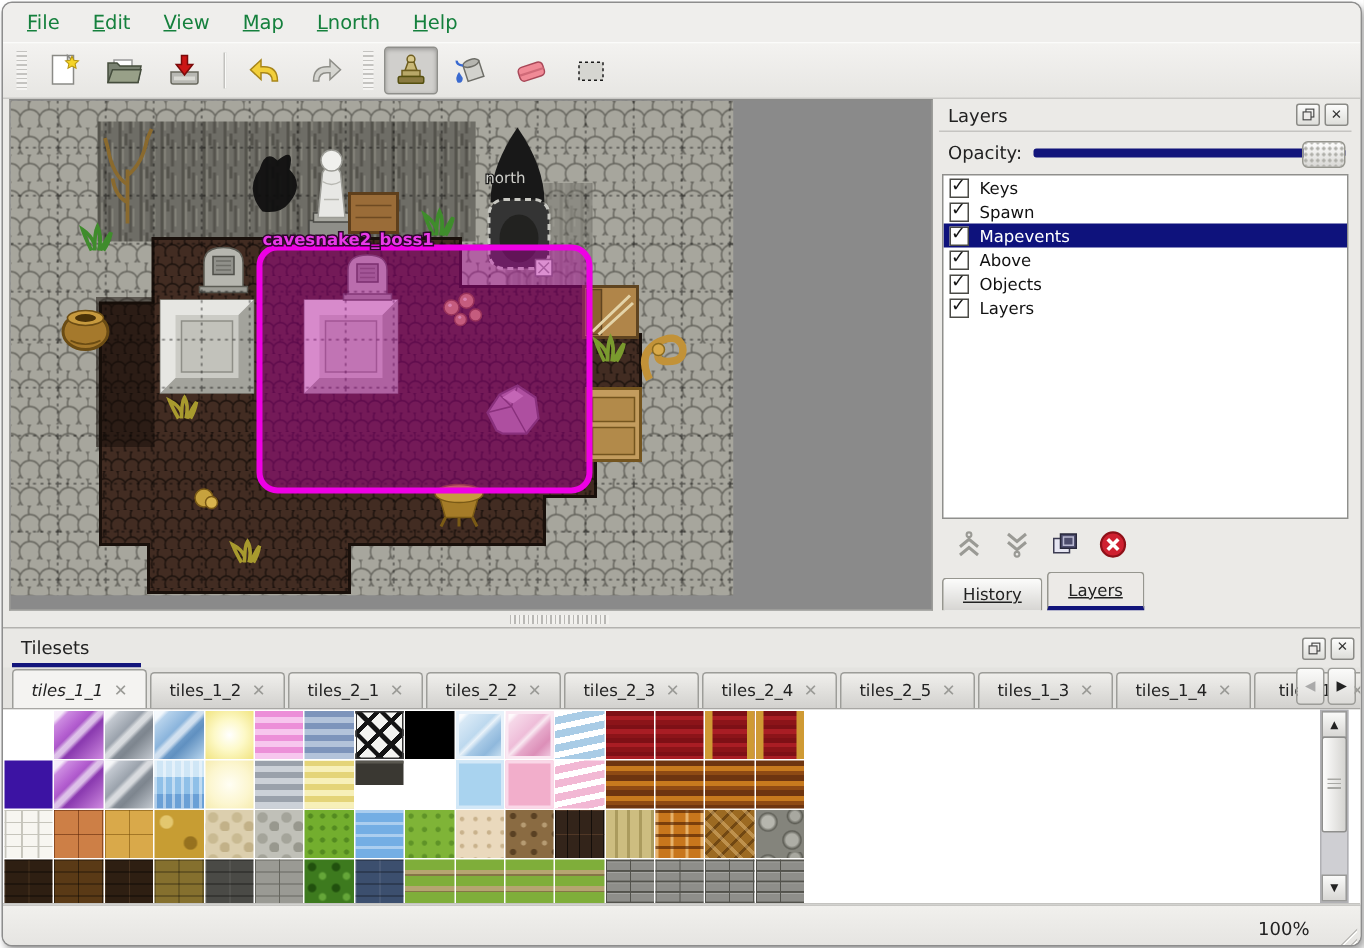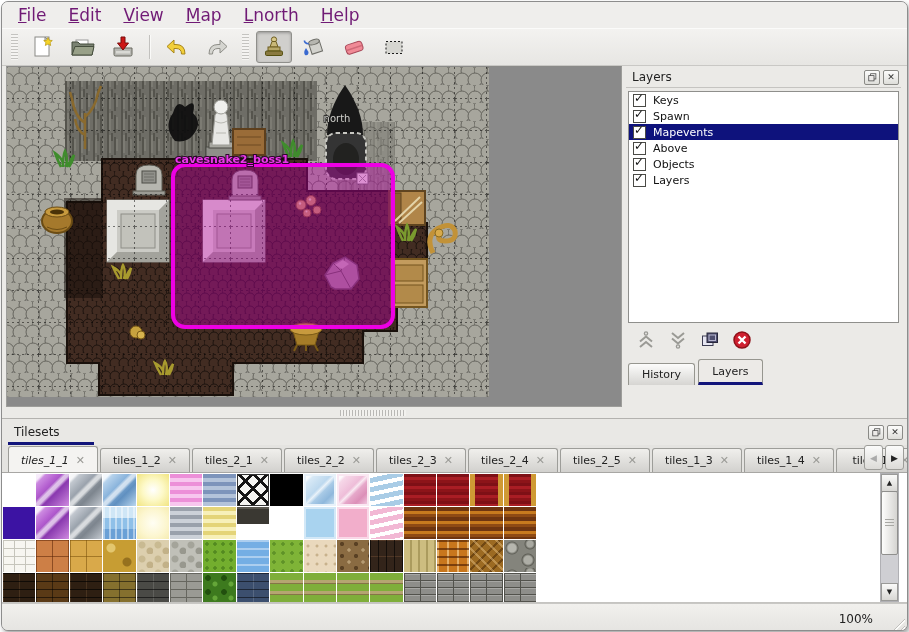--- a/index.html
+++ b/index.html
@@ -2,21 +2,21 @@
 <html><head>
 <meta charset="utf-8">
 <style>
   html,body{margin:0;padding:0;background:#fff;width:909px;height:632px;overflow:hidden;
     font-family:"DejaVu Sans","Liberation Sans",sans-serif;-webkit-font-smoothing:antialiased;}
   .window{position:absolute;left:1px;top:1px;width:905px;height:628px;border:1px solid #8d8d8d;
     border-radius:7px;background:#ebeae7;overflow:hidden;box-shadow:2px 3px 5px rgba(0,0,0,.35);}
 
   
   .menubar{height:26px;display:flex;align-items:center;padding-left:16px;gap:0;background:#efeeec;}
-  .menu-item{font-size:17px;color:#701a75;padding:2px 12px 2px 0;margin-right:10px;cursor:default;}
+  .menu-item{font-size:13px;color:#15803d;padding:2px 12px 2px 0;margin-right:10px;cursor:default;}
   .menu-item .mn{text-decoration:underline;}
 
   
   .toolbar{height:36px;display:flex;align-items:center;background:linear-gradient(#f3f2f0,#e7e6e3);
     border-top:1px solid #fbfbfa;border-bottom:1px solid #c9c8c5;padding-left:4px;}
   .grip{width:7px;height:26px;margin:0 5px;background:repeating-linear-gradient(180deg,#c4c3c0 0 1px,#f5f4f2 1px 3px);}
   .tbtn{width:34px;height:30px;display:flex;align-items:center;justify-content:center;border:1px solid transparent;border-radius:3px;margin:0 2px;}
   .tbtn.active{background:#d0cfcc;border:1px solid #8f8f8b;box-shadow:inset 0 1px 3px rgba(0,0,0,.28);}
   .tsep{width:1px;height:24px;background:#c2c1be;border-right:1px solid #fafaf8;margin:0 6px;}
 
@@ -37,21 +37,21 @@
   .slider-handle{position:absolute;right:0;top:0;width:27px;height:16px;border:1px solid #96968f;border-radius:4px;
     background:radial-gradient(#aeaea8 1px,transparent 1.2px) center/4px 4px,linear-gradient(#fdfdfc,#d9d8d5);}
   .layer-list{background:#fff;border:1px solid #8f8f8c;height:230px;margin:3px 2px 0 2px;overflow:hidden;}
   .layer-row{height:16px;display:flex;align-items:center;padding-left:4px;font-size:11px;color:#111;}
   .layer-row.selected{background:#0e127c;color:#fff;}
   .checkbox{width:11px;height:11px;border:1px solid #4a4a46;background:#fff;margin-right:7px;position:relative;flex:none;}
   .checkbox .chk{position:absolute;left:0px;top:-4px;font-size:12px;font-weight:bold;color:#111;}
   .dock-tools{height:30px;display:flex;align-items:center;gap:12px;padding:2px 0 0 10px;}
   .dock-tabs{height:28px;display:flex;align-items:flex-end;padding-left:2px;margin-top:2px;}
   .dock-tab{height:21px;display:flex;align-items:center;justify-content:center;padding:0 13px;font-size:11px;color:#222;
-    border:1px solid #96968f;border-bottom:none;border-radius:3px 3px 0 0;background:linear-gradient(#fcfcfb,#d6d5d2);margin-right:3px;}
+    border:1px solid #96968f;border-bottom:none;border-radius:3px 3px 0 0;background:linear-gradient(#fcfcfb,#d6d5d2);margin-right:3px;text-decoration:underline;}
   .dock-tab.active{background:#eceae7;border-bottom:3px solid #12157b;height:22px;}
 
   
   .splitter{height:11px;display:flex;align-items:center;}
   .splitter-grip{width:66px;height:6px;margin-left:338px;
     background:repeating-linear-gradient(90deg,#b9b8b5 0 1px,#f2f1ee 1px 3px);}
 
   
   .tilesets{border-top:1px solid #b3b2af;background:#e9e8e5;}
   .ts-header{height:26px;display:flex;align-items:center;font-size:12px;color:#222;padding:0 4px 0 12px;position:relative;}
@@ -376,20 +376,27 @@
       <div class="dock-header">
         <span>Layers</span>
         <span class="spacer"></span>
         <span class="winbtn">
           <svg width="9" height="9" viewBox="0 0 12 12">
               <rect x="3.5" y="1" width="7" height="7" fill="none" stroke="#444"></rect>
               <rect x="1" y="3.5" width="7" height="7" fill="#eceae8" stroke="#444"></rect>
             </svg>
         </span>
         <span class="winbtn">✕</span>
+      </div>
+      <div class="opacity-row">
+        <span>Opacity:</span>
+        <span class="slider">
+          <span class="slider-track"></span>
+          <span class="slider-handle"></span>
+        </span>
       </div>
       <div class="layer-list" id="layerlist">
           <div class="layer-row">
             <span class="checkbox checked">
               <span class="chk">✓</span>
             </span>
             <span class="layer-label">Keys</span>
           </div>
           <div class="layer-row">
             <span class="checkbox checked">

